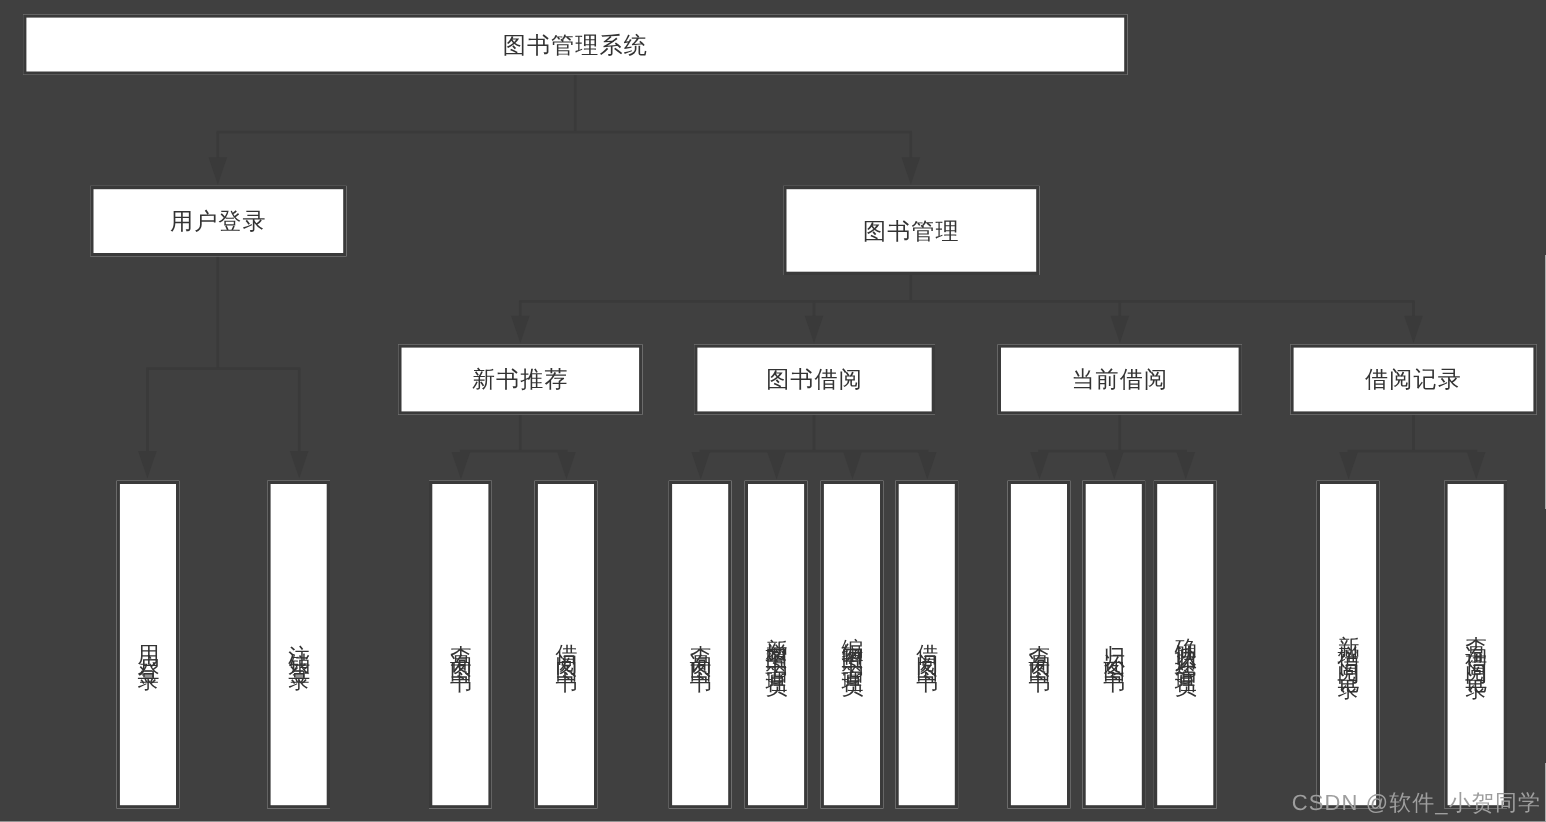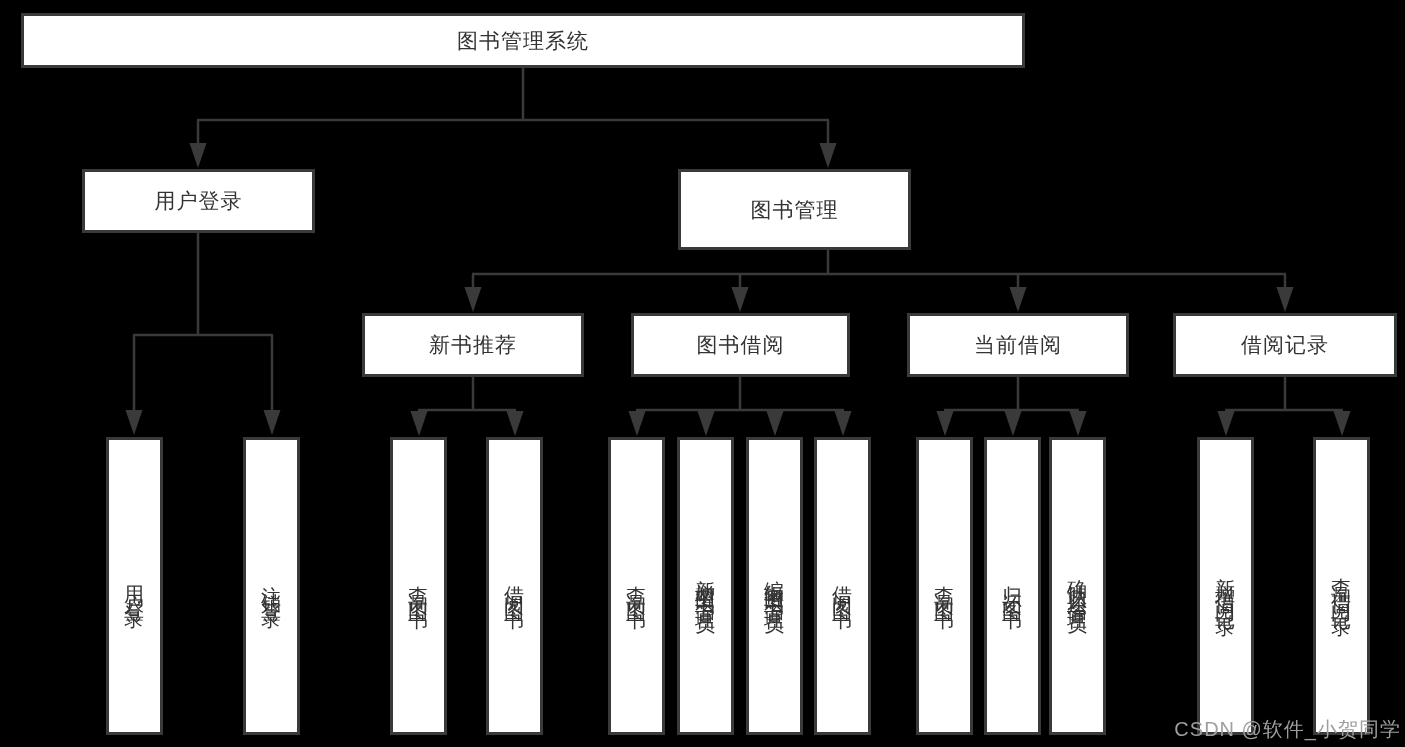--- a/index.html
+++ b/index.html
@@ -6,21 +6,21 @@
   html, body {
     margin: 0;
     padding: 0;
     background: #ffffff;
     font-family: "Liberation Sans", "DejaVu Sans", sans-serif;
   }
   .stage {
     position: relative;
     width: 1405px;
     height: 747px;
-    background: #000000;
+    background: #404040;
     overflow: hidden;
   }
   .connectors {
     position: absolute;
     left: 0;
     top: 0;
     width: 1405px;
     height: 747px;
     z-index: 1;
   }
@@ -124,21 +124,21 @@
       <polygon points="1004.5,411 1021.5,411 1013,436"></polygon>
       <polygon points="1069.5,411 1086.5,411 1078,436"></polygon>
       <polygon points="1217.5,411 1234.5,411 1226,436"></polygon>
       <polygon points="1333.5,411 1350.5,411 1342,436"></polygon>
     </g>
   </svg>
 
   <div class="node hnode" style="left:21px; top:13px; width:1004px; height:55px;">图书管理系统</div>
 
   <div class="node hnode" style="left:82px; top:169px; width:233px; height:64px;">用户登录</div>
-  <div class="node hnode" style="left:678px; top:169px; width:233px; height:81px;">图书管理</div>
+  <div class="node hnode" style="left:712px; top:169px; width:233px; height:81px;">图书管理</div>
 
   <div class="node hnode" style="left:631px; top:313px; width:219px; height:64px;">图书借阅</div>
   <div class="node hnode" style="left:362px; top:313px; width:222px; height:64px;">新书推荐</div>
   <div class="node hnode" style="left:907px; top:313px; width:222px; height:64px;">当前借阅</div>
   <div class="node hnode" style="left:1173px; top:313px; width:224px; height:64px;">借阅记录</div>
 
   <div class="node vnode" style="left:106px;">用户登录</div>
   <div class="node vnode" style="left:243px;">注销登录</div>
 
   <div class="node vnode" style="left:390px;">查询图书</div>

